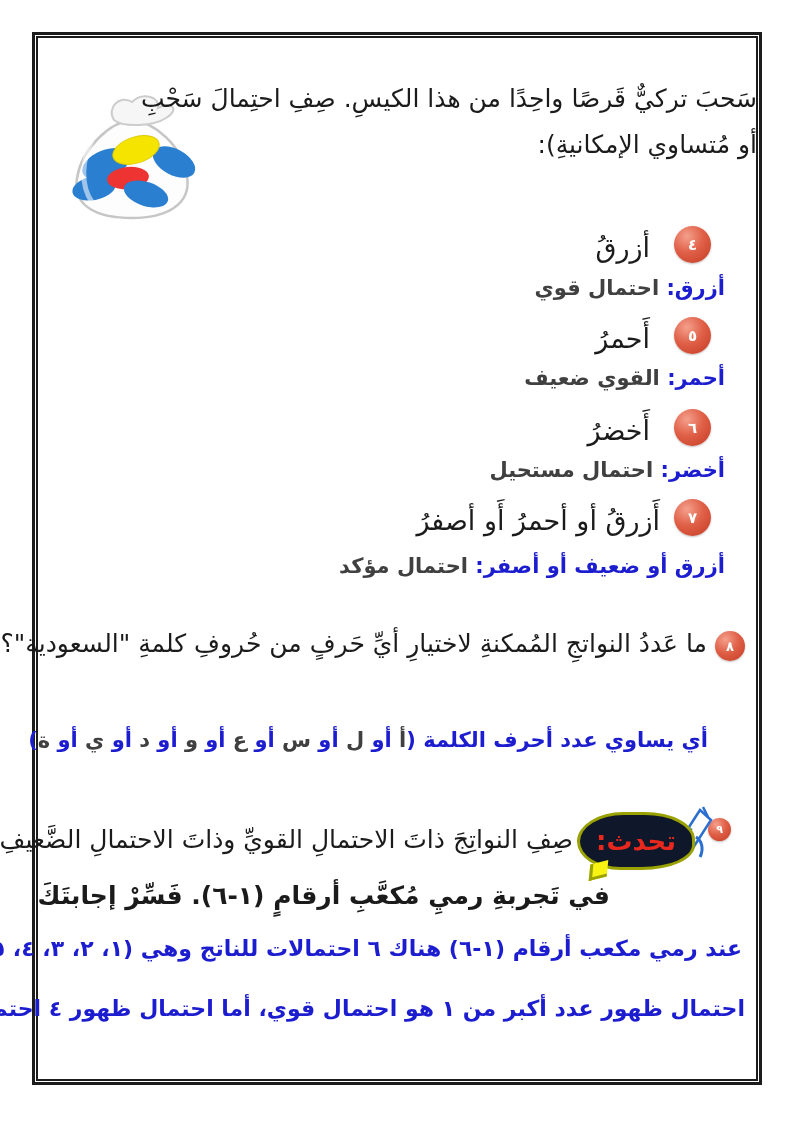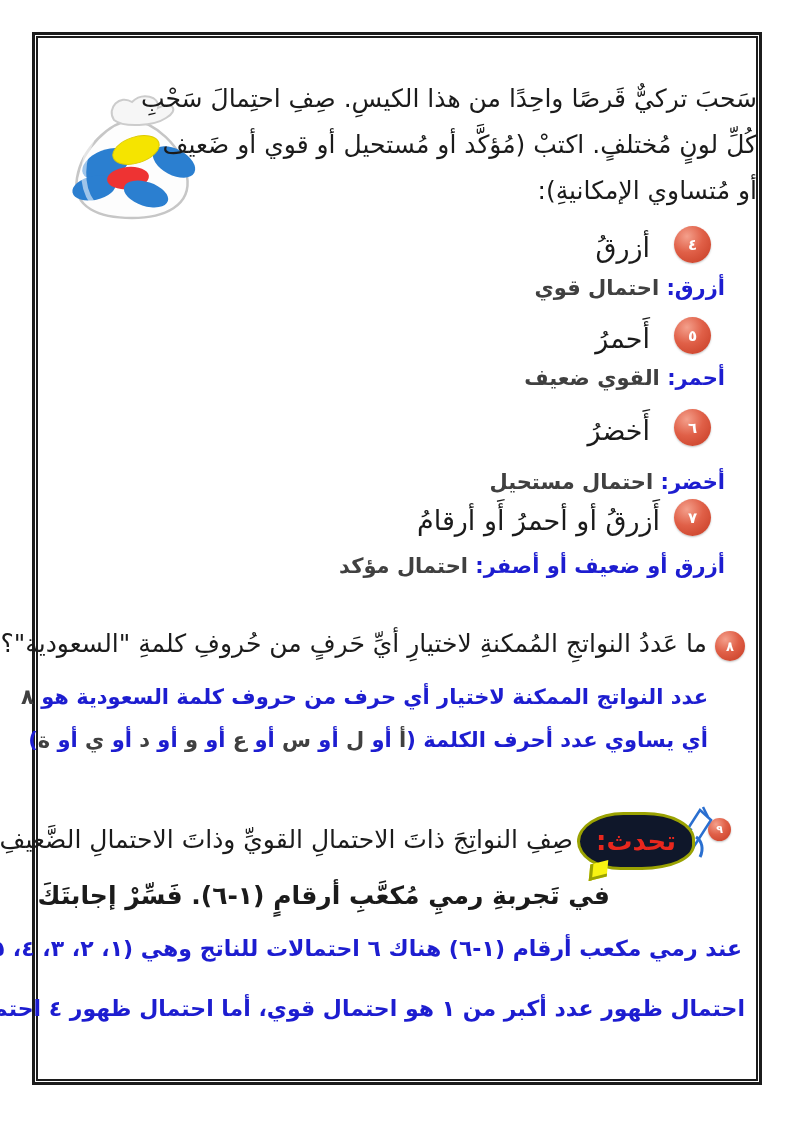--- a/index.html
+++ b/index.html
@@ -56,58 +56,53 @@
     <ellipse cx="44" cy="74" rx="25" ry="14" transform="rotate(-22 44 74)" fill="#2b7fd0"></ellipse>
     <ellipse cx="32" cy="98" rx="22" ry="12" transform="rotate(-12 32 98)" fill="#2b7fd0"></ellipse>
     <ellipse cx="74" cy="60" rx="24" ry="13" transform="rotate(-18 74 60)" fill="#f5e400" stroke="#dcc900" stroke-width="1"></ellipse>
     <ellipse cx="66" cy="88" rx="21" ry="11" transform="rotate(-6 66 88)" fill="#ee3333"></ellipse>
     <ellipse cx="84" cy="104" rx="23" ry="12" transform="rotate(18 84 104)" fill="#2b7fd0"></ellipse>
     <path d="M30,50 C20,70 18,95 30,112" stroke="#ffffff" stroke-width="5" fill="none" opacity="0.55"></path>
   </svg>
 
   <div class="abs q-text" style="right:43px;top:76px;text-align:right;">
     <div>سَحبَ تركيٌّ قَرصًا واحِدًا من هذا الكيسِ. صِفِ احتِمالَ سَحْبِ</div>
-    <div>كُلِّ لونٍ مُختلفٍ. اكتبْ (مُؤكَّد أو مُستحيل أو قوي أو ضَعيف</div>
     <div>أو مُتساوي الإمكانيةِ):</div>
   </div>
 
   <div class="abs badge badge-lg" style="right:89px;top:226px;">٤</div>
   <div class="abs item-label" style="right:150px;top:232px;">أزرقُ</div>
   <div class="abs ans" style="right:75px;top:276px;">
     <span class="lbl">أزرق:</span>
     <span class="val">احتمال قوي</span>
   </div>
 
   <div class="abs badge badge-lg" style="right:89px;top:317px;">٥</div>
   <div class="abs item-label" style="right:150px;top:323px;">أَحمرُ</div>
   <div class="abs ans" style="right:75px;top:366px;">
     <span class="lbl">أحمر:</span>
     <span class="val">القوي ضعيف</span>
   </div>
 
   <div class="abs badge badge-lg" style="right:89px;top:409px;">٦</div>
   <div class="abs item-label" style="right:150px;top:415px;">أَخضرُ</div>
-  <div class="abs ans" style="right:75px;top:458px;margin-top:12px;">
+  <div class="abs ans" style="right:75px;top:458px;">
     <span class="lbl">أخضر:</span>
     <span class="val">احتمال مستحيل</span>
   </div>
 
   <div class="abs badge badge-lg" style="right:89px;top:499px;">٧</div>
-  <div class="abs item-label" style="right:140px;top:505px;">أَزرقُ أو أحمرُ أَو أرقامُ</div>
+  <div class="abs item-label" style="right:140px;top:505px;">أَزرقُ أو أحمرُ أَو أصفرُ</div>
   <div class="abs ans" style="right:75px;top:554px;">
     <span class="lbl">أزرق أو ضعيف أو أصفر:</span>
     <span class="val">احتمال مؤكد</span>
   </div>
 
   <div class="abs badge badge-md" style="right:55px;top:631px;">٨</div>
   <div class="abs q-text" style="right:93px;top:621px;">ما عَددُ النواتجِ المُمكنةِ لاختيارِ أيِّ حَرفٍ من حُروفِ كلمةِ "السعودية"؟</div>
-  <div class="abs ans" style="right:92px;top:685px;">
-    <span class="lbl">عدد النواتج الممكنة لاختيار أي حرف من حروف كلمة السعودية هو </span>
-    <span class="val">٨</span>
-  </div>
   <div class="abs ans" style="right:92px;top:728px;"><span class="seg-b">أي يساوي عدد أحرف الكلمة (</span><span class="seg-m">أ</span><span class="seg-b"> أو </span><span class="seg-m">ل</span><span class="seg-b"> أو </span><span class="seg-m">س</span><span class="seg-b"> أو </span><span class="seg-m">ع</span><span class="seg-b"> أو </span><span class="seg-m">و</span><span class="seg-b"> أو </span><span class="seg-m">د</span><span class="seg-b"> أو </span><span class="seg-m">ي</span><span class="seg-b"> أو </span><span class="seg-m">ة</span><span class="seg-b">)</span></div>
 
   <div class="abs badge badge-sm" style="right:69px;top:818px;">٩</div>
   <svg class="abs" style="left:674px;top:803px;" width="40" height="58" viewBox="0 0 40 58">
     <path d="M6,38 L26,7 L37,17 L17,48 Z" fill="#ffffff" stroke="#2a6fd0" stroke-width="2.5"></path>
     <ellipse cx="11.5" cy="43" rx="7.5" ry="6" fill="#ffffff" stroke="#2a6fd0" stroke-width="2.5" transform="rotate(-55 11.5 43)"></ellipse>
     <path d="M29,4 L34,14" stroke="#2a6fd0" stroke-width="2.5"></path>
     <path d="M22,34 C28,38 30,46 26,54" fill="none" stroke="#2a6fd0" stroke-width="3"></path>
     <path d="M10,30 L14,33 M14,24 L18,27" stroke="#2a6fd0" stroke-width="2"></path>
   </svg>

